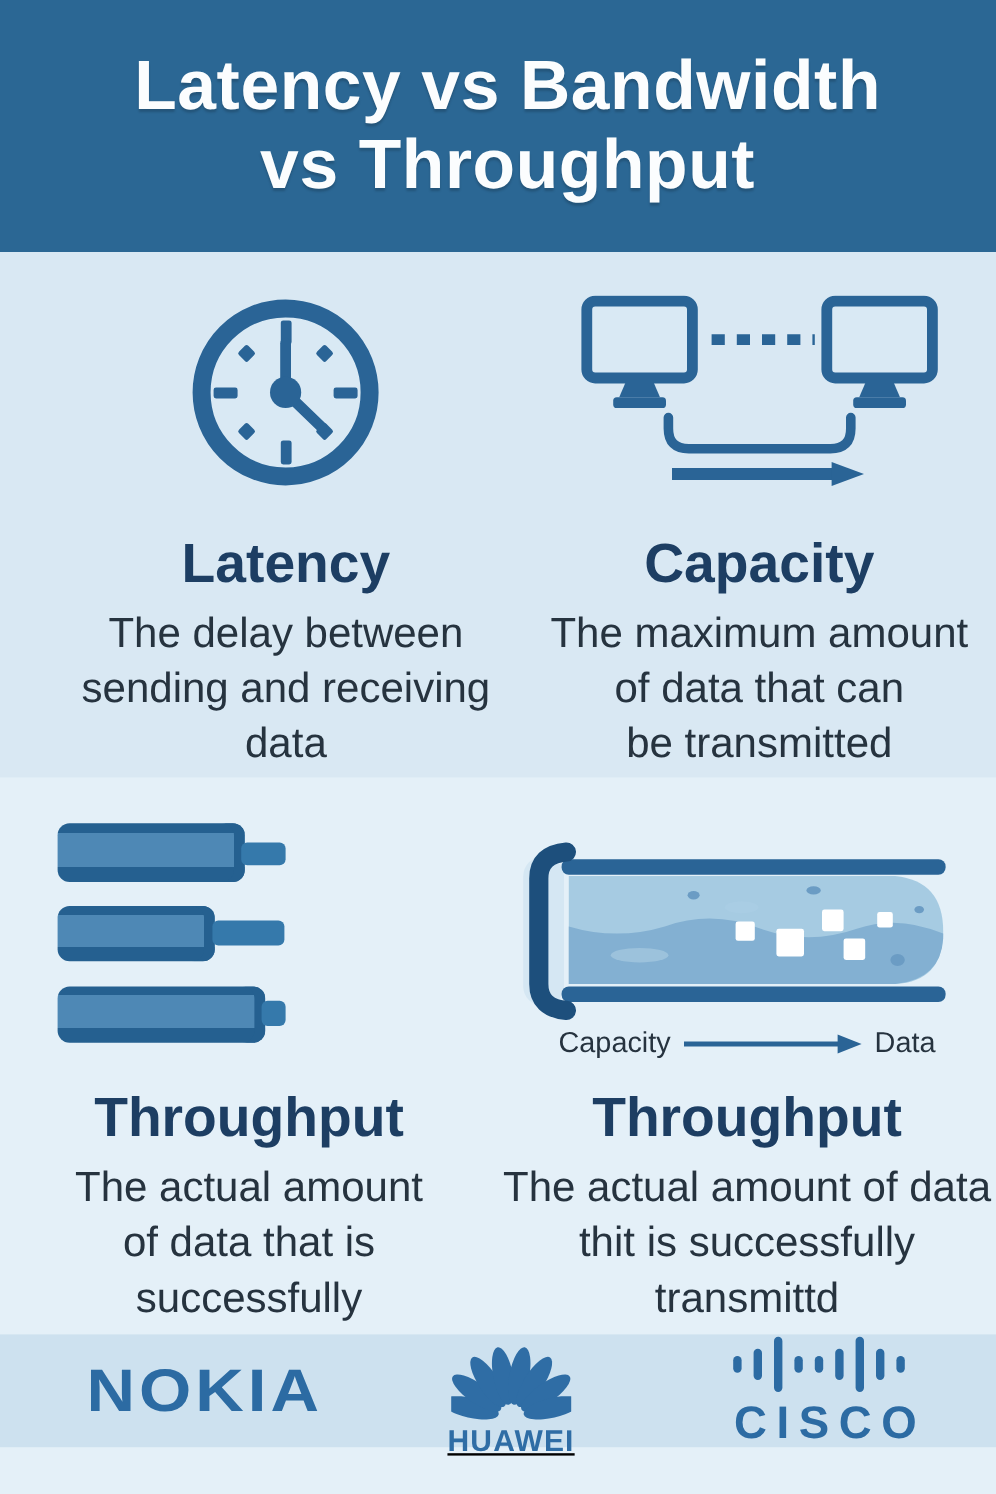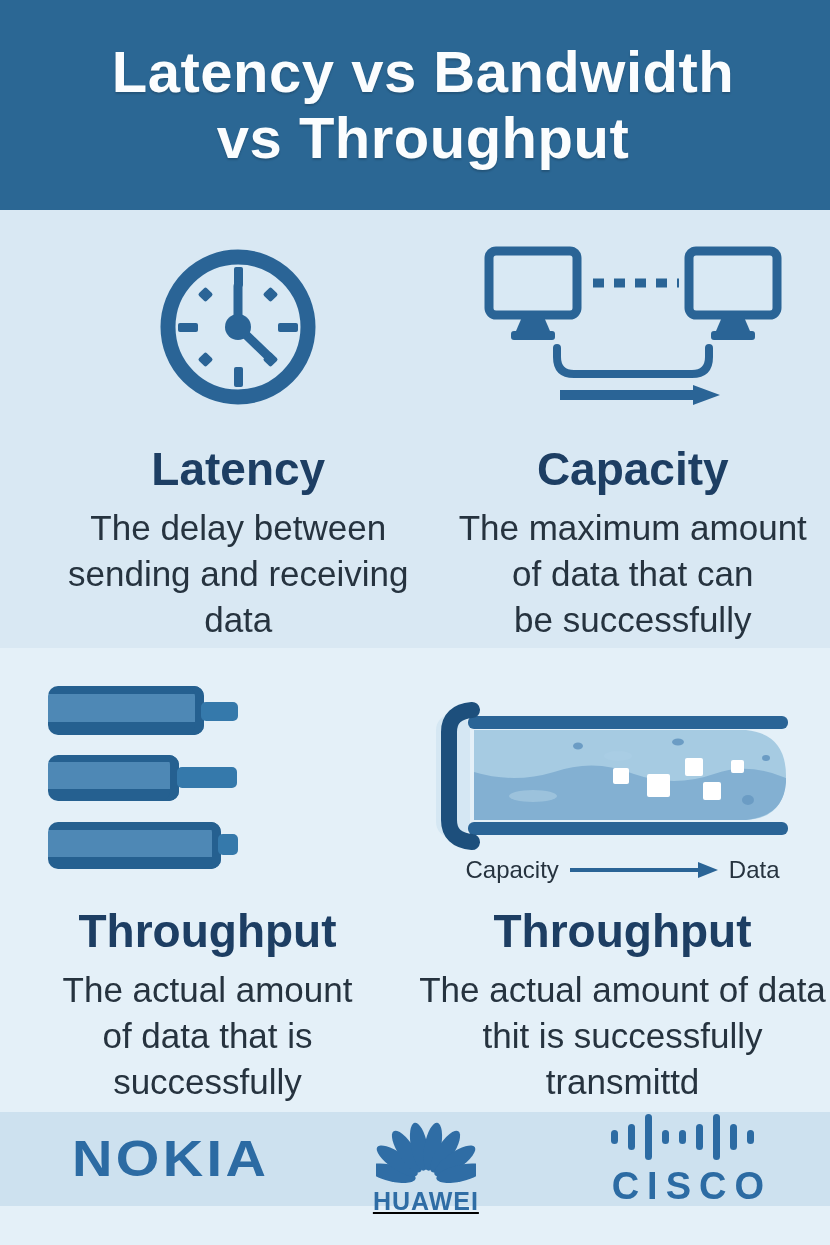--- a/index.html
+++ b/index.html
@@ -125,21 +125,21 @@
           <line x1="110" y1="37" x2="196" y2="37" stroke="#2a6496" stroke-width="9" stroke-dasharray="11 10"></line>
           <path d="M74 102 L74 111 Q74 128 91 128 L209 128 Q226 128 226 111 L226 102" fill="none" stroke="#2a6496" stroke-width="8" stroke-linecap="round"></path>
           <line x1="77" y1="149" x2="212" y2="149" stroke="#2a6496" stroke-width="10"></line>
           <polygon points="210,139 237,149 210,159" fill="#2a6496"></polygon>
         </svg>
       </div>
       <h2 class="heading">Capacity</h2>
       <div class="desc">
         <div>The maximum amount</div>
         <div>of data that can</div>
-        <div>be successfully</div>
+        <div>be transmitted</div>
       </div>
     </div>
   </div>
 
   <div class="section-bottom">
 
     <div class="card">
       <div class="media-bottom">
         <div class="bars-wrap">
           <div class="tbar b1"></div>

